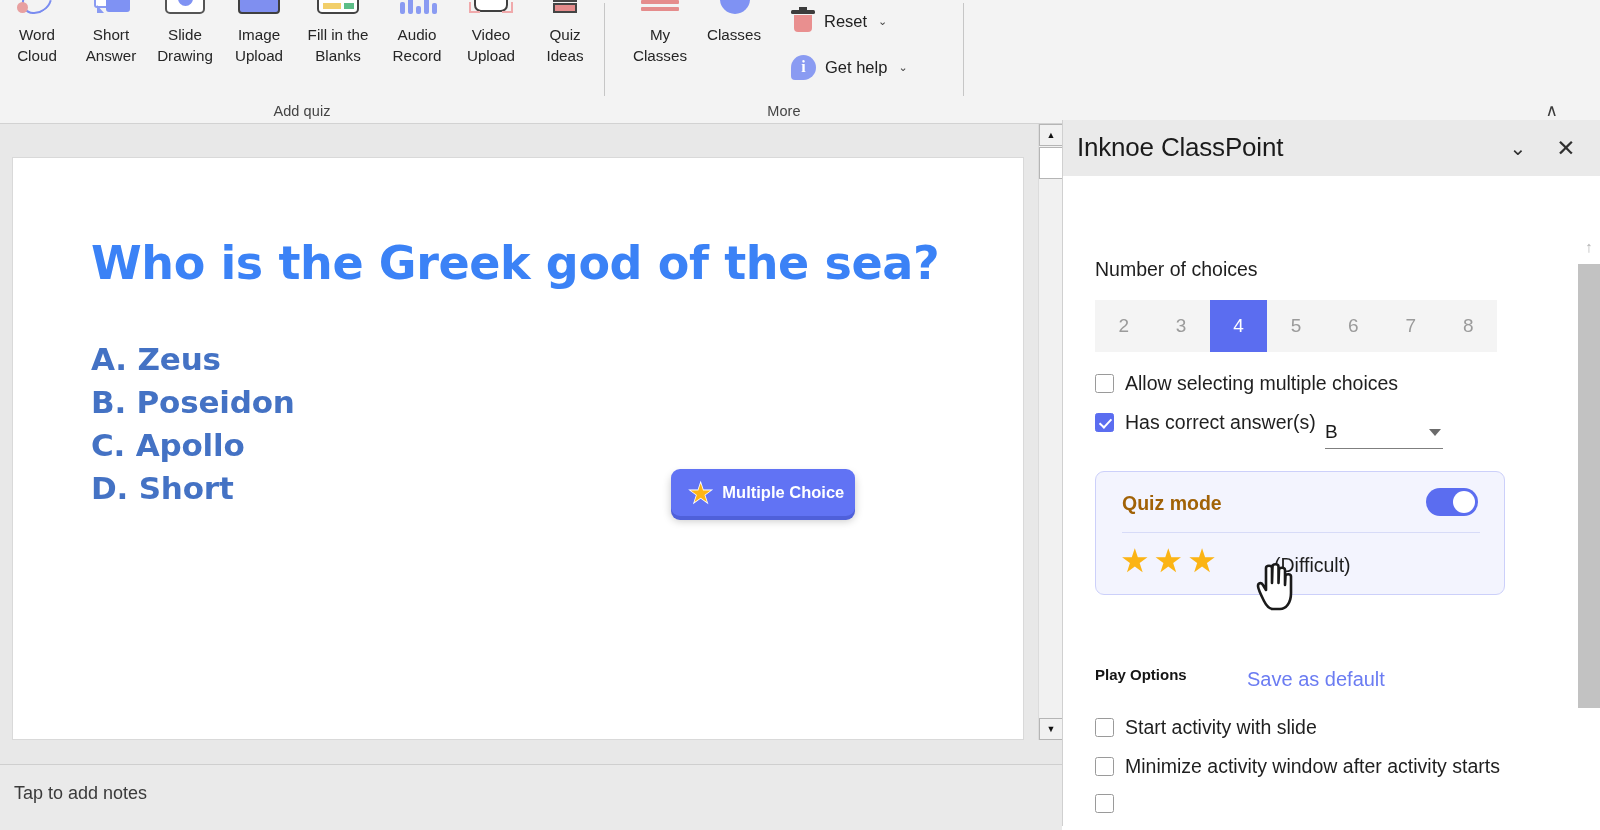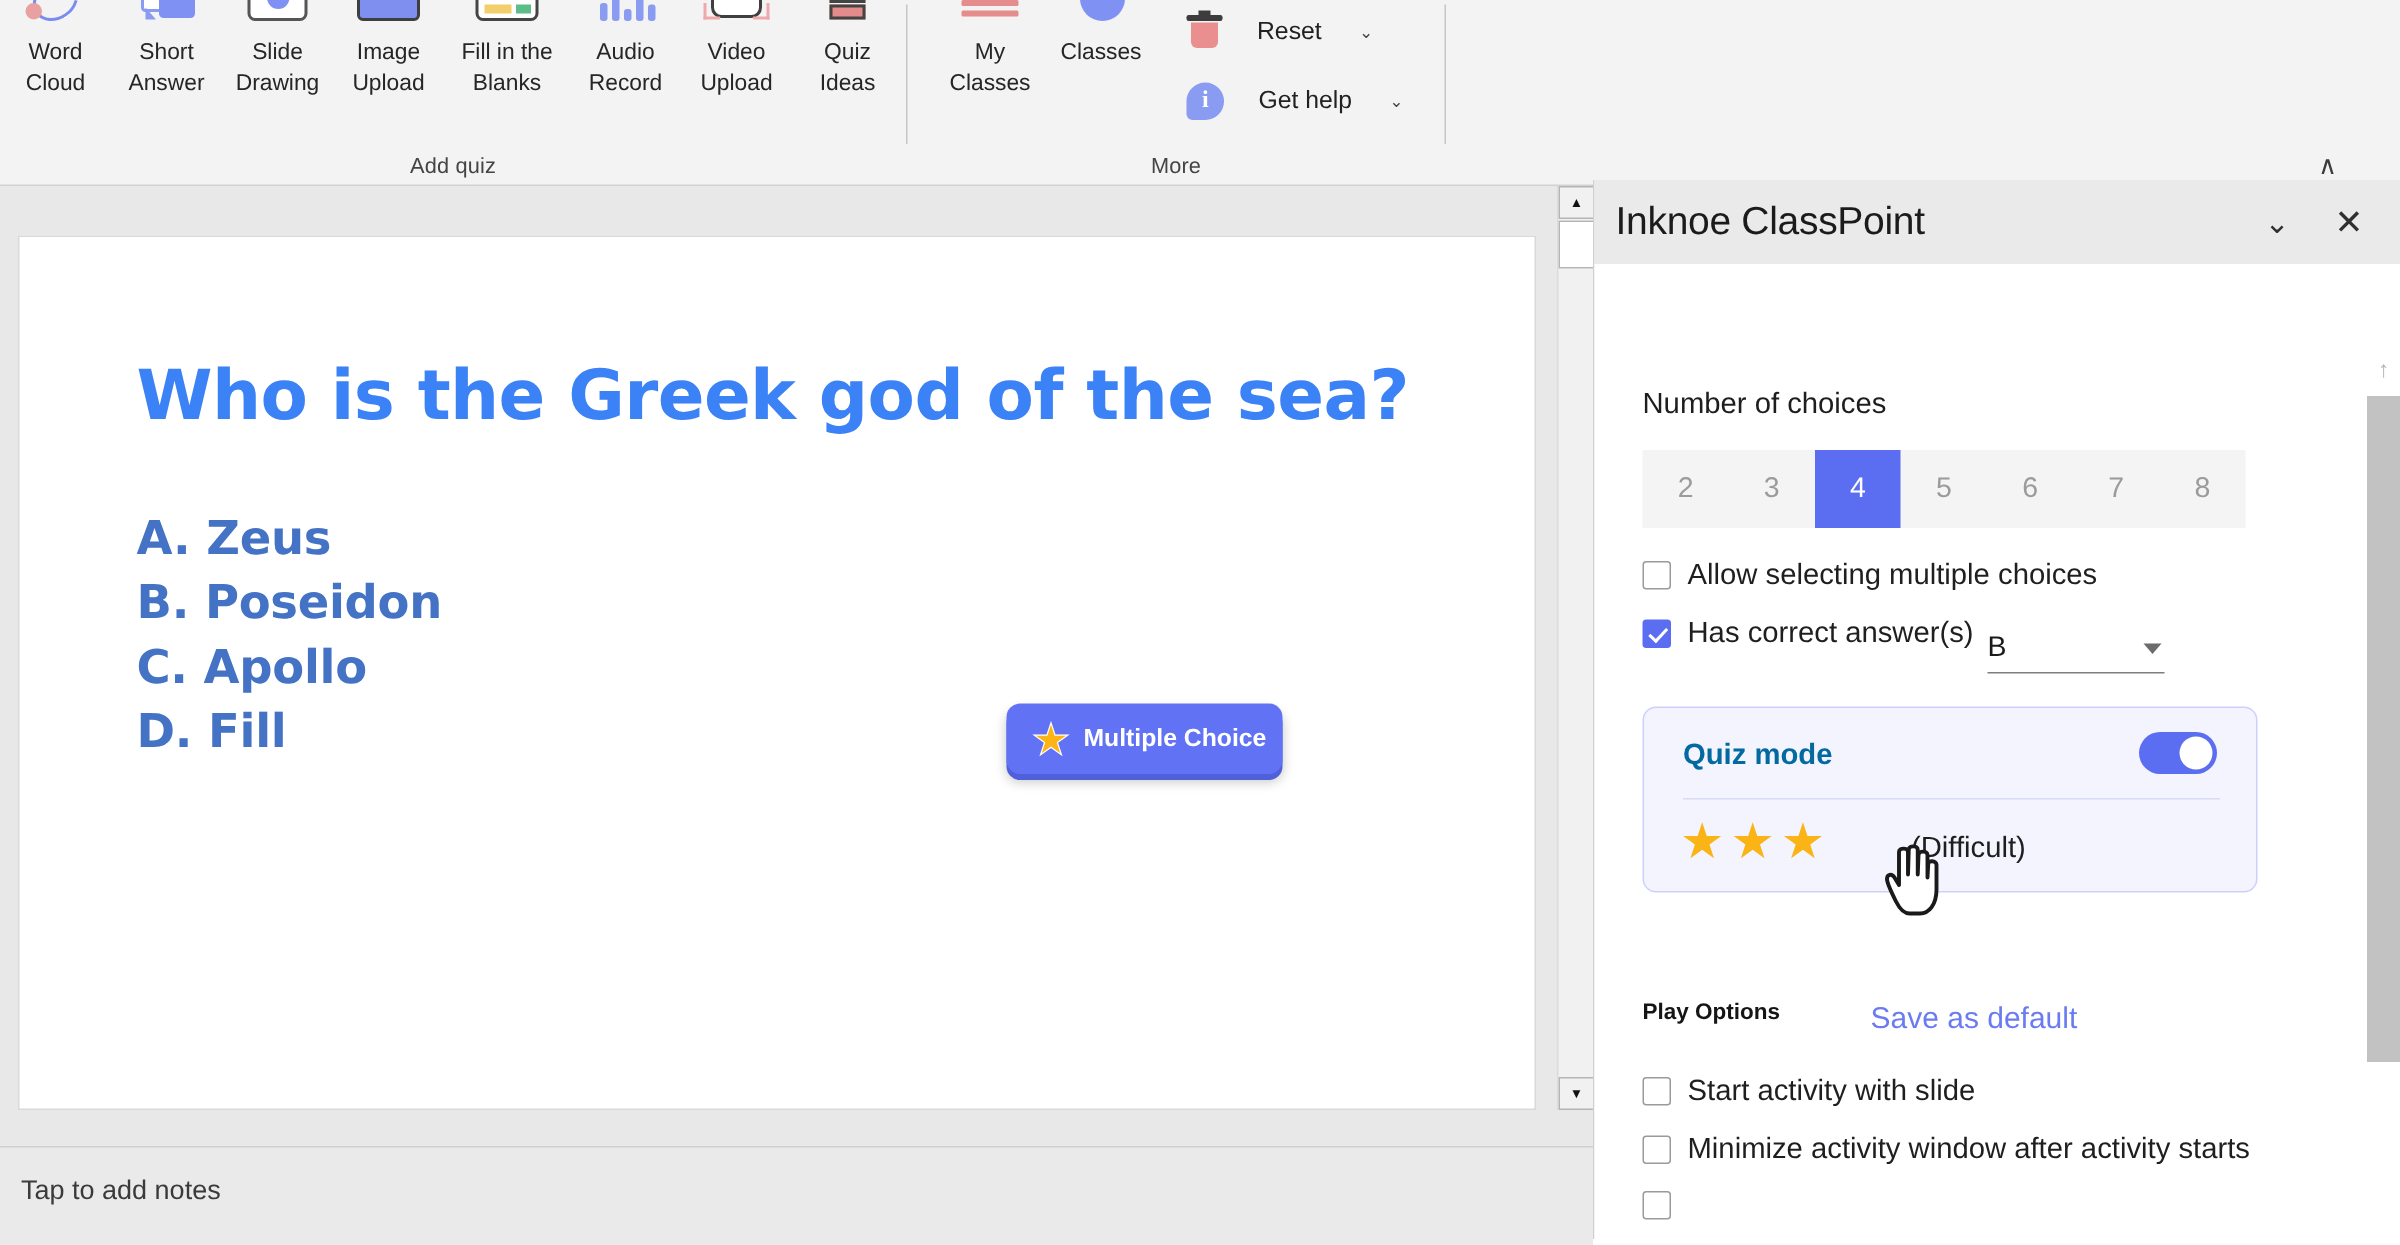--- a/index.html
+++ b/index.html
@@ -108,21 +108,21 @@
     background:#e58c8c; border-radius:1px;
   }
   .ic-reports .pie {
     position:absolute; left:9px; top:-16px; width:30px; height:30px;
     border-radius:50%; background:#7f92f3;
   }
 
   
   .lbtns { position: absolute; top: 0; left: 0; }
   .lbtn {
-    display: flex; align-items: center; gap: 23px;
+    display: flex; align-items: center; gap: 9px;
     height: 42px; padding: 0 10px 0 8px; cursor: default; text-align: center;
   }
   .lbtn .ltext { font-size: 16.5px; color: #222; }
   .chev-sm { font-size: 11px; color:#444; margin-left:2px; }
   .ic-trash {
     position:relative; width:24px; height:26px;
   }
   .ic-trash .lid {
     position:absolute; left:0; top:2px; width:24px; height:4px;
     background:#3c3c3c; border-radius:1.5px;
@@ -272,21 +272,21 @@
     width:0;height:0;border-left:6px solid transparent;border-right:6px solid transparent;
     border-top:7px solid #6b6b6b;
   }
 
   .quizmode {
     position:absolute; left:32px; top:295px; width:410px; height:124px;
     background:#f3f4fe; border:1px solid #ccd0fa; border-radius:9px;
   }
   .qm-title {
     position:absolute; left:26px; top:20px; font-size:19.5px; font-weight:bold;
-    color:#0369a1;
+    color:#a16207;
   }
   .qm-toggle {
     position:absolute; right:26px; top:16px; width:52px; height:28px;
     background:#5b6df0; border-radius:14px; cursor:default;
   }
   .qm-toggle .knob {
     position:absolute; right:3px; top:3px; width:22px; height:22px;
     border-radius:50%; background:#fff;
   }
   .qm-div {
@@ -455,21 +455,21 @@
     </div>
   </div>
 
   <div class="workspace">
     <div class="slide">
       <div class="slide-title">Who is the Greek god of the sea?</div>
       <div class="choices">
         <div class="choice">A. Zeus</div>
         <div class="choice">B. Poseidon</div>
         <div class="choice">C. Apollo</div>
-        <div class="choice">D. Fill</div>
+        <div class="choice">D. Short</div>
       </div>
       <div class="mc-badge">
         <span class="star">★</span>
         <span class="t">Multiple Choice</span>
       </div>
     </div>
   </div>
 
   <div class="vscroll">
     <div class="vs-btn vs-up">▲</div>

